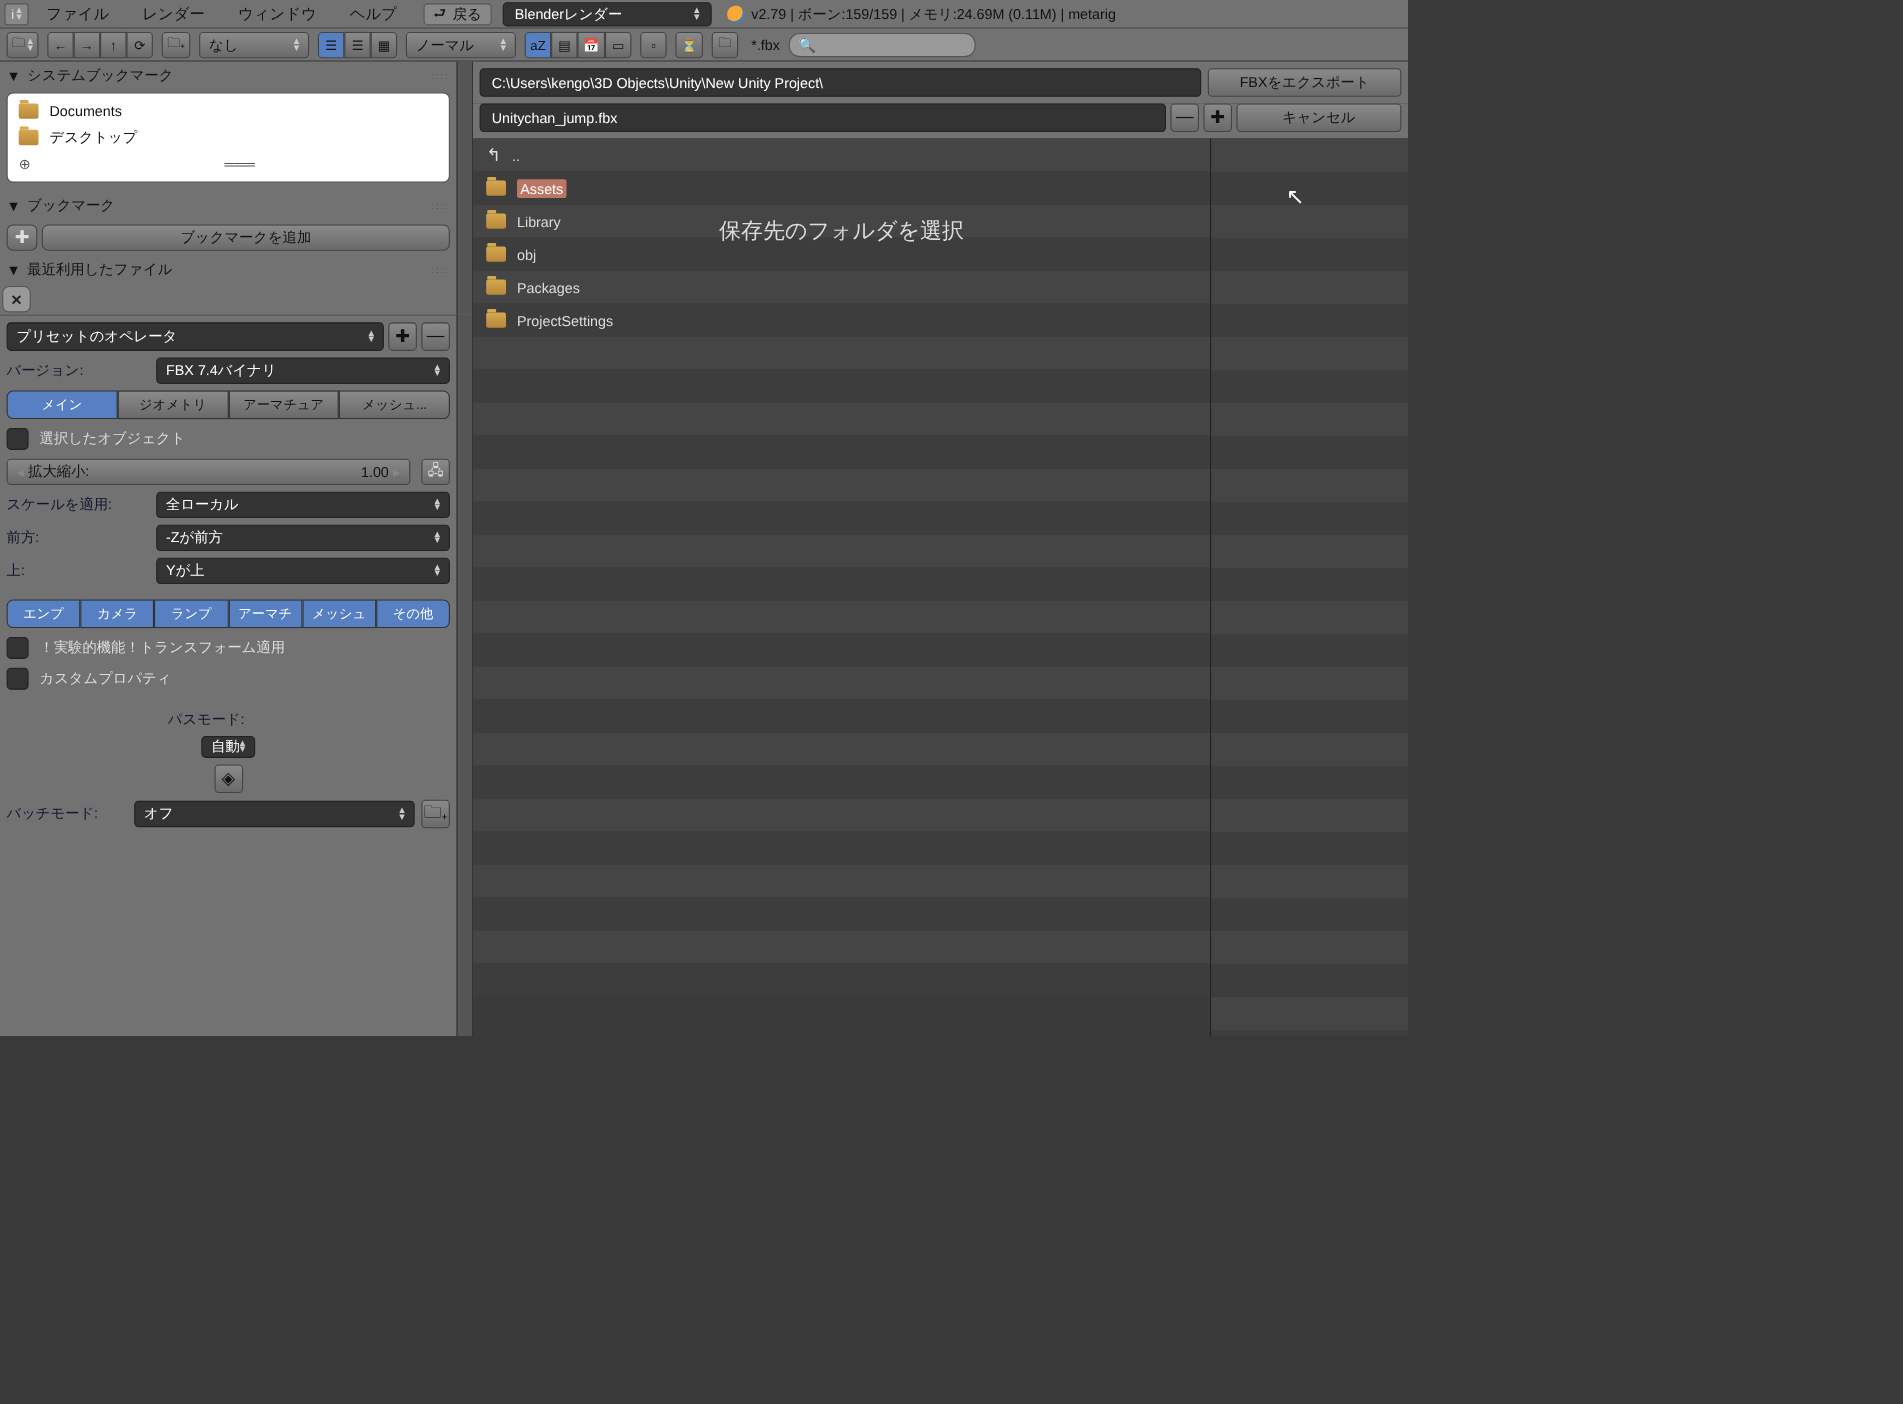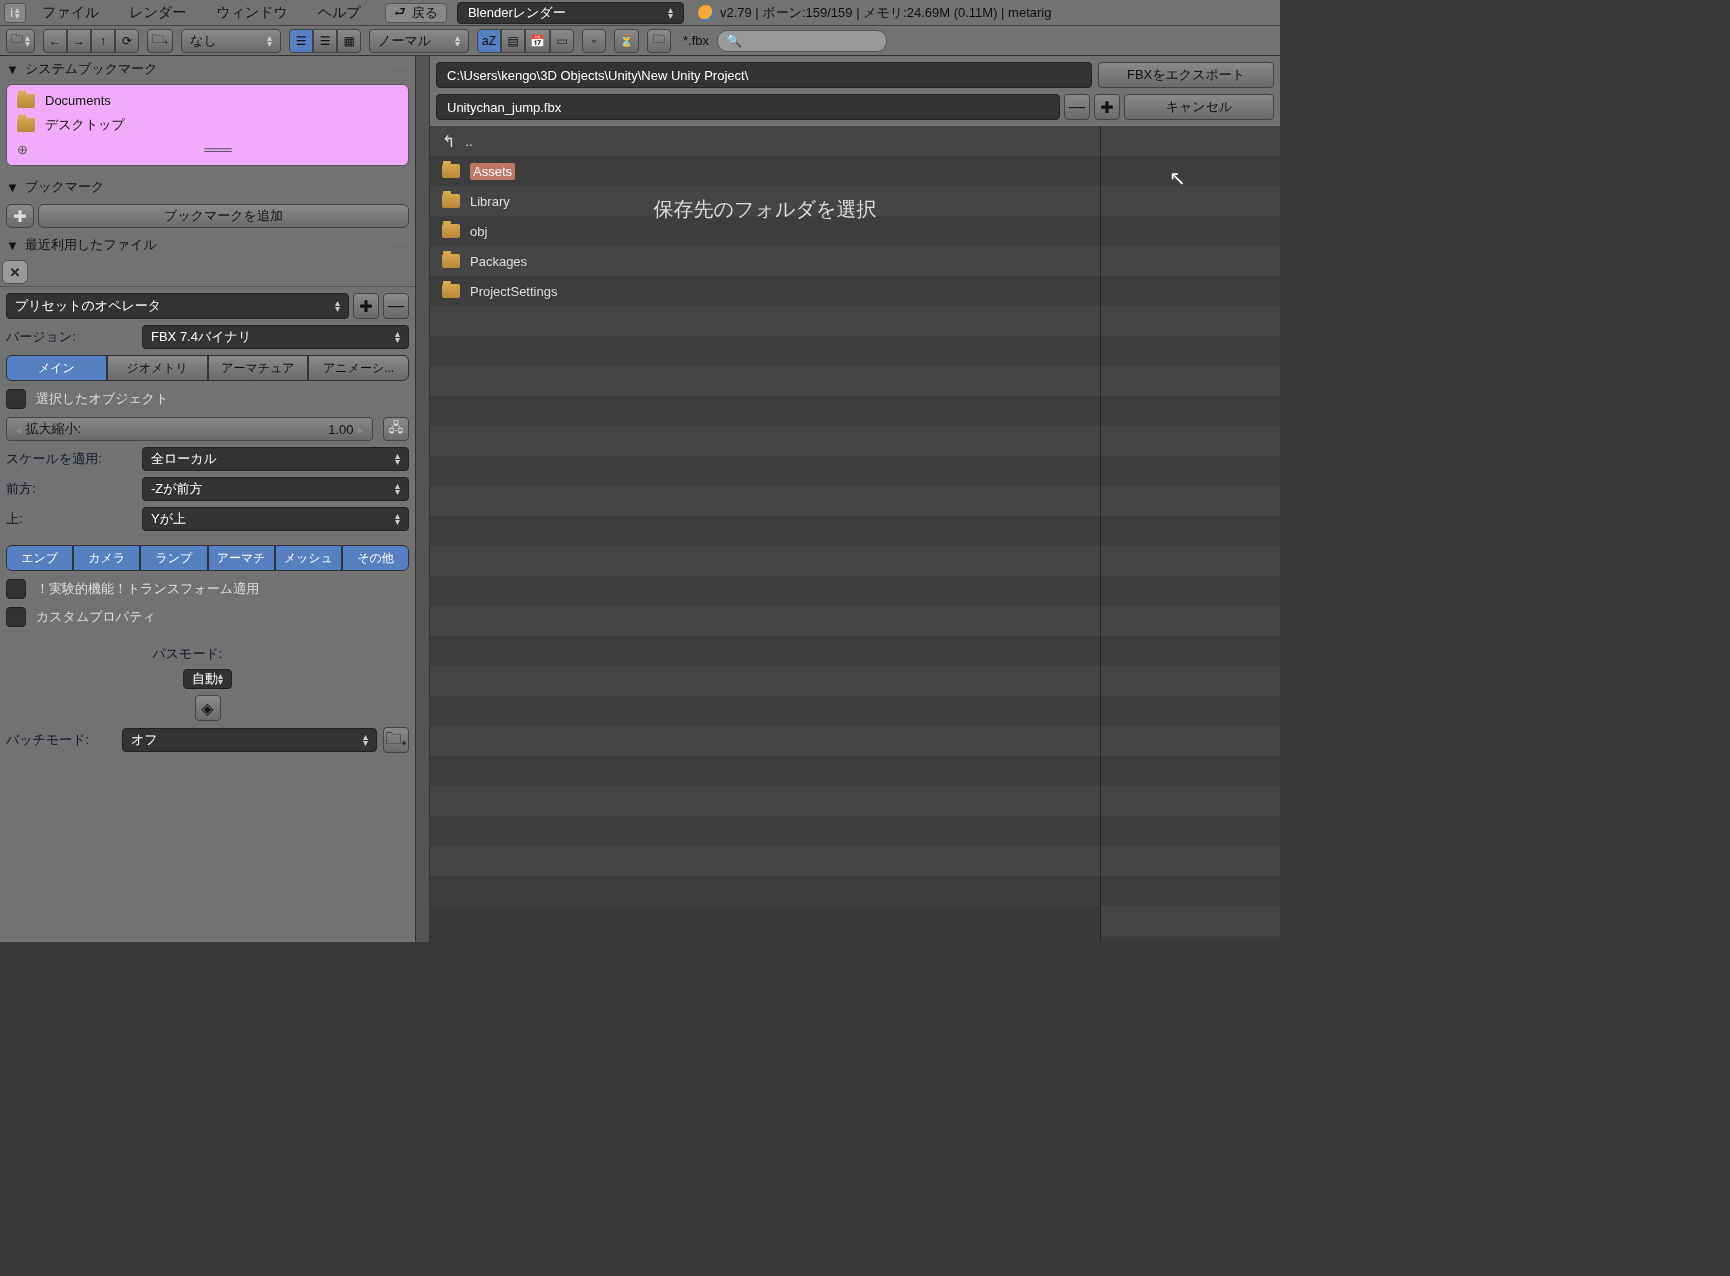--- a/index.html
+++ b/index.html
@@ -3,21 +3,21 @@
 <meta charset="utf-8">
 <style>
 * { margin: 0; padding: 0; box-sizing: border-box; font-family: sans-serif; user-select: none; }
 body { background: #393939; color: #e0e0e0; font-size: 13px; width: 1280px; height: 942px; overflow: hidden; }
 
 
 .menubar { display: flex; align-items: center; height: 26px; background: #727272; border-bottom: 1px solid #444; padding: 0 4px; gap: 2px; }
 .info-icon { width: 22px; height: 20px; background: #888; border-radius: 3px; display: flex; align-items: center; justify-content: center; font-size: 12px; border: 1px solid #555; }
 .menu-item { padding: 2px 14px; color: #111; font-size: 14px; }
 .back-btn { display: flex; align-items: center; background: #888; border: 1px solid #555; border-radius: 4px; padding: 2px 8px; height: 20px; color: #111; margin-left: 8px; }
-.renderer-dd { display: flex; align-items: center; background: #333; border: 1px solid #222; border-radius: 4px; padding: 2px 10px; height: 22px; color: #fff; margin-left: 8px; width: 227px; justify-content: space-between; gap: 48px; }
+.renderer-dd { display: flex; align-items: center; background: #333; border: 1px solid #222; border-radius: 4px; padding: 2px 10px; height: 22px; color: #fff; margin-left: 8px; width: 190px; justify-content: space-between; gap: 48px; }
 .status-text { color: #111; margin-left: 12px; display: flex; align-items: center; gap: 6px; }
 .blender-logo { width: 16px; height: 16px; background: radial-gradient(circle at 40% 40%, #f7a838 55%, #4b7fb3 58%); border-radius: 50%; }
 
 
 .toolbar { display: flex; align-items: center; height: 30px; background: #727272; border-bottom: 1px solid #333; padding: 3px 6px; gap: 8px; }
 .tb-btn { height: 24px; min-width: 24px; background: linear-gradient(#8a8a8a,#6a6a6a); border: 1px solid #444; border-radius: 4px; display: flex; align-items: center; justify-content: center; color: #111; font-size: 12px; padding: 0 4px; }
 .tb-btn-group { display: flex; }
 .tb-btn-group .tb-btn { border-radius: 0; }
 .tb-btn-group .tb-btn:first-child { border-radius: 4px 0 0 4px; }
 .tb-btn-group .tb-btn:last-child { border-radius: 0 4px 4px 0; }
@@ -27,21 +27,21 @@
 
 
 .main { display: flex; height: calc(100% - 56px); }
 .left-panel { width: 430px; background: #727272; display: flex; flex-direction: column; border-right: 1px solid #333; }
 .left-lower { flex: 1; background: #727272; padding: 6px 6px; border-top: 1px solid #555; }
 
 .panel-header { display: flex; align-items: center; padding: 4px 6px; color: #111; font-size: 13px; }
 .panel-header .triangle { margin-right: 6px; }
 .panel-grip { margin-left: auto; color: #555; letter-spacing: 2px; font-size: 8px; }
 
-.bookmark-box { background: #f0abfc; border: 1px solid #555; border-radius: 6px; margin: 2px 6px 8px 6px; padding: 4px; }
+.bookmark-box { background: #ffffff; border: 1px solid #555; border-radius: 6px; margin: 2px 6px 8px 6px; padding: 4px; }
 .bookmark-item { display: flex; align-items: center; padding: 4px 6px; gap: 10px; color: #111; }
 .folder-icon { width: 18px; height: 14px; background: linear-gradient(#d4a850,#b8883a); border-radius: 2px; position: relative; }
 .folder-icon::before { content: ''; position: absolute; top: -3px; left: 1px; width: 8px; height: 3px; background: #d4a850; border-radius: 1px 1px 0 0; }
 
 .add-bookmark-row { display: flex; gap: 4px; margin: 4px 6px; }
 .plus-btn { width: 28px; height: 24px; background: linear-gradient(#8a8a8a,#6a6a6a); border: 1px solid #444; border-radius: 6px; display: flex; align-items: center; justify-content: center; color: #ddd; font-size: 16px; }
 .bookmark-add-btn { flex: 1; height: 24px; background: linear-gradient(#8a8a8a,#6a6a6a); border: 1px solid #444; border-radius: 6px; display: flex; align-items: center; justify-content: center; color: #111; }
 
 .recent-box { background: #838383; border: 1px solid #555; border-radius: 6px; margin: 2px 6px 4px 6px; padding: 2px; height: 56px; overflow: hidden; }
 .recent-row { display: flex; align-items: center; }
@@ -244,21 +244,21 @@
                 <span>▴</span>
                 <span>▾</span>
               </span>
             </div>
       </div>
 
       <div class="tab-row">
         <div class="tab-btn active">メイン</div>
         <div class="tab-btn inactive">ジオメトリ</div>
         <div class="tab-btn inactive">アーマチュア</div>
-        <div class="tab-btn inactive">アニメーシ...</div>
+        <div class="tab-btn inactive">メッシュ...</div>
       </div>
 
       <div class="checkbox-row">
         <div class="checkbox"></div>
         <span style="color:#ddd;">選択したオブジェクト</span>
       </div>
 
       <div class="prop-row">
         <div class="number-field">
           <span style="color:#888;">◂</span>

